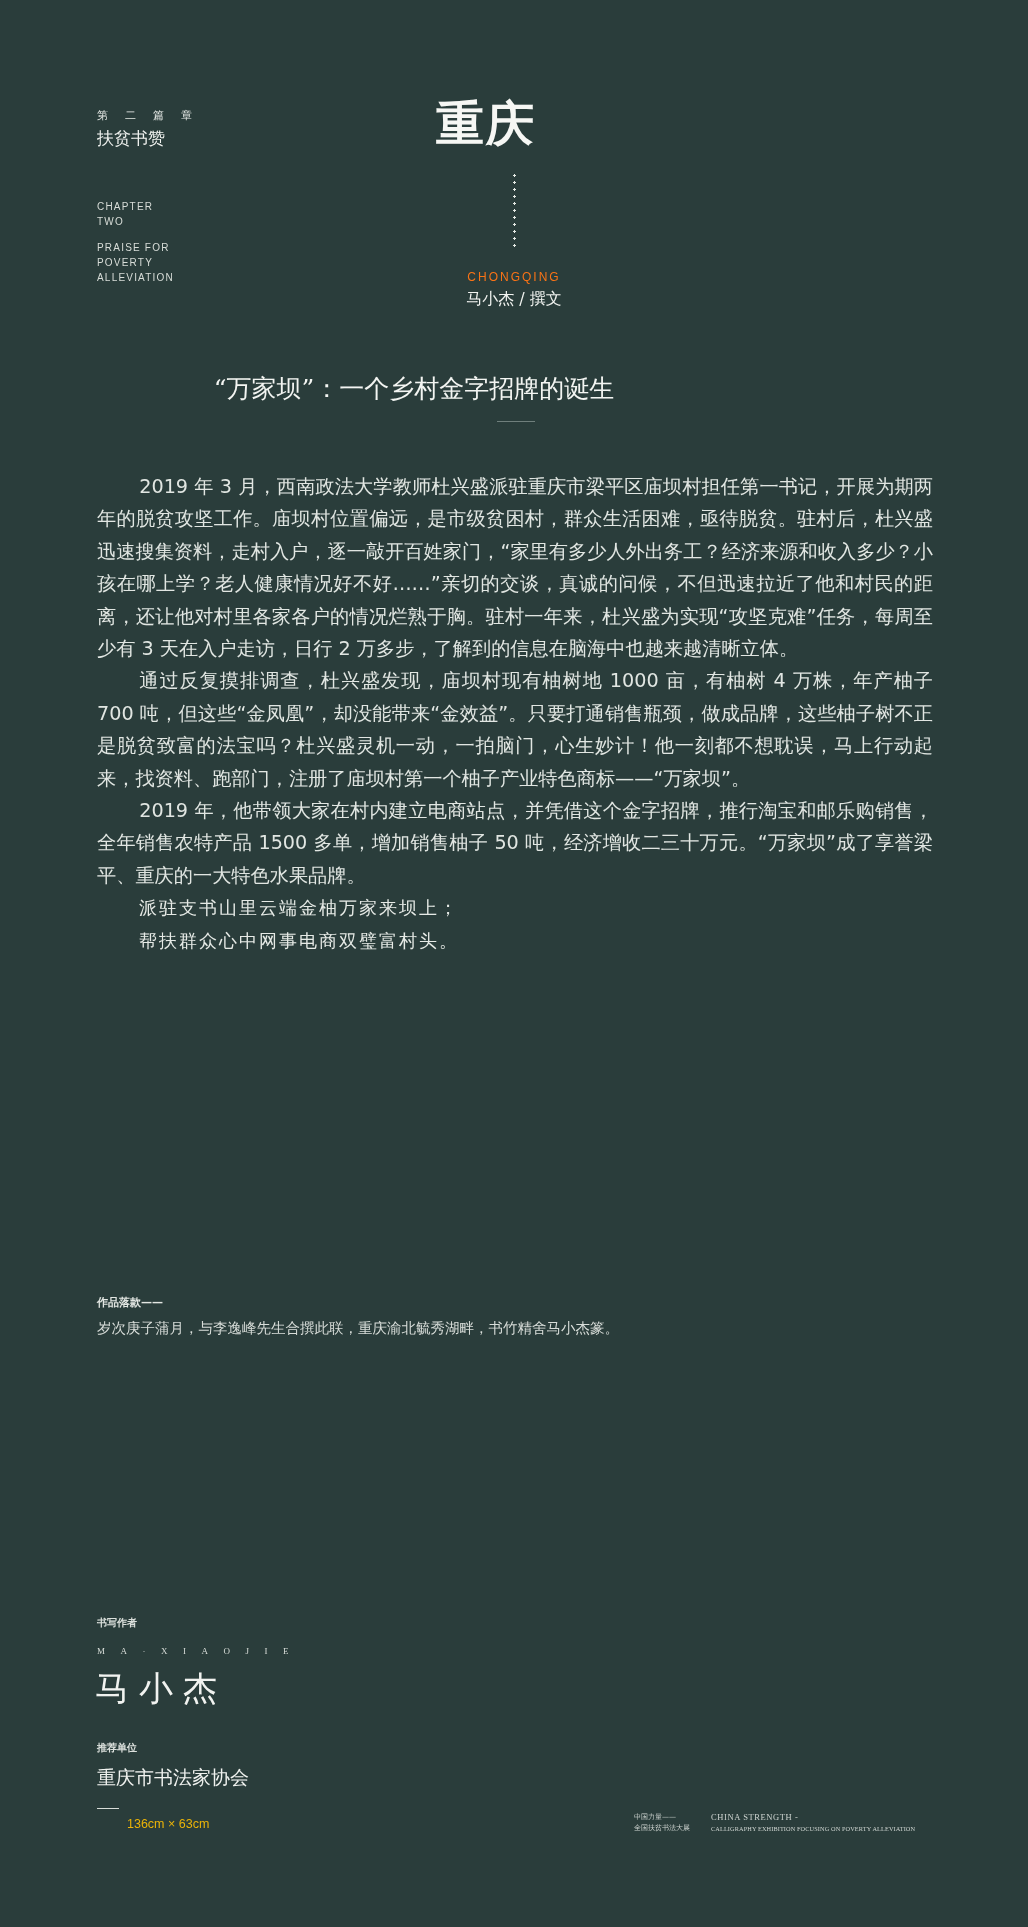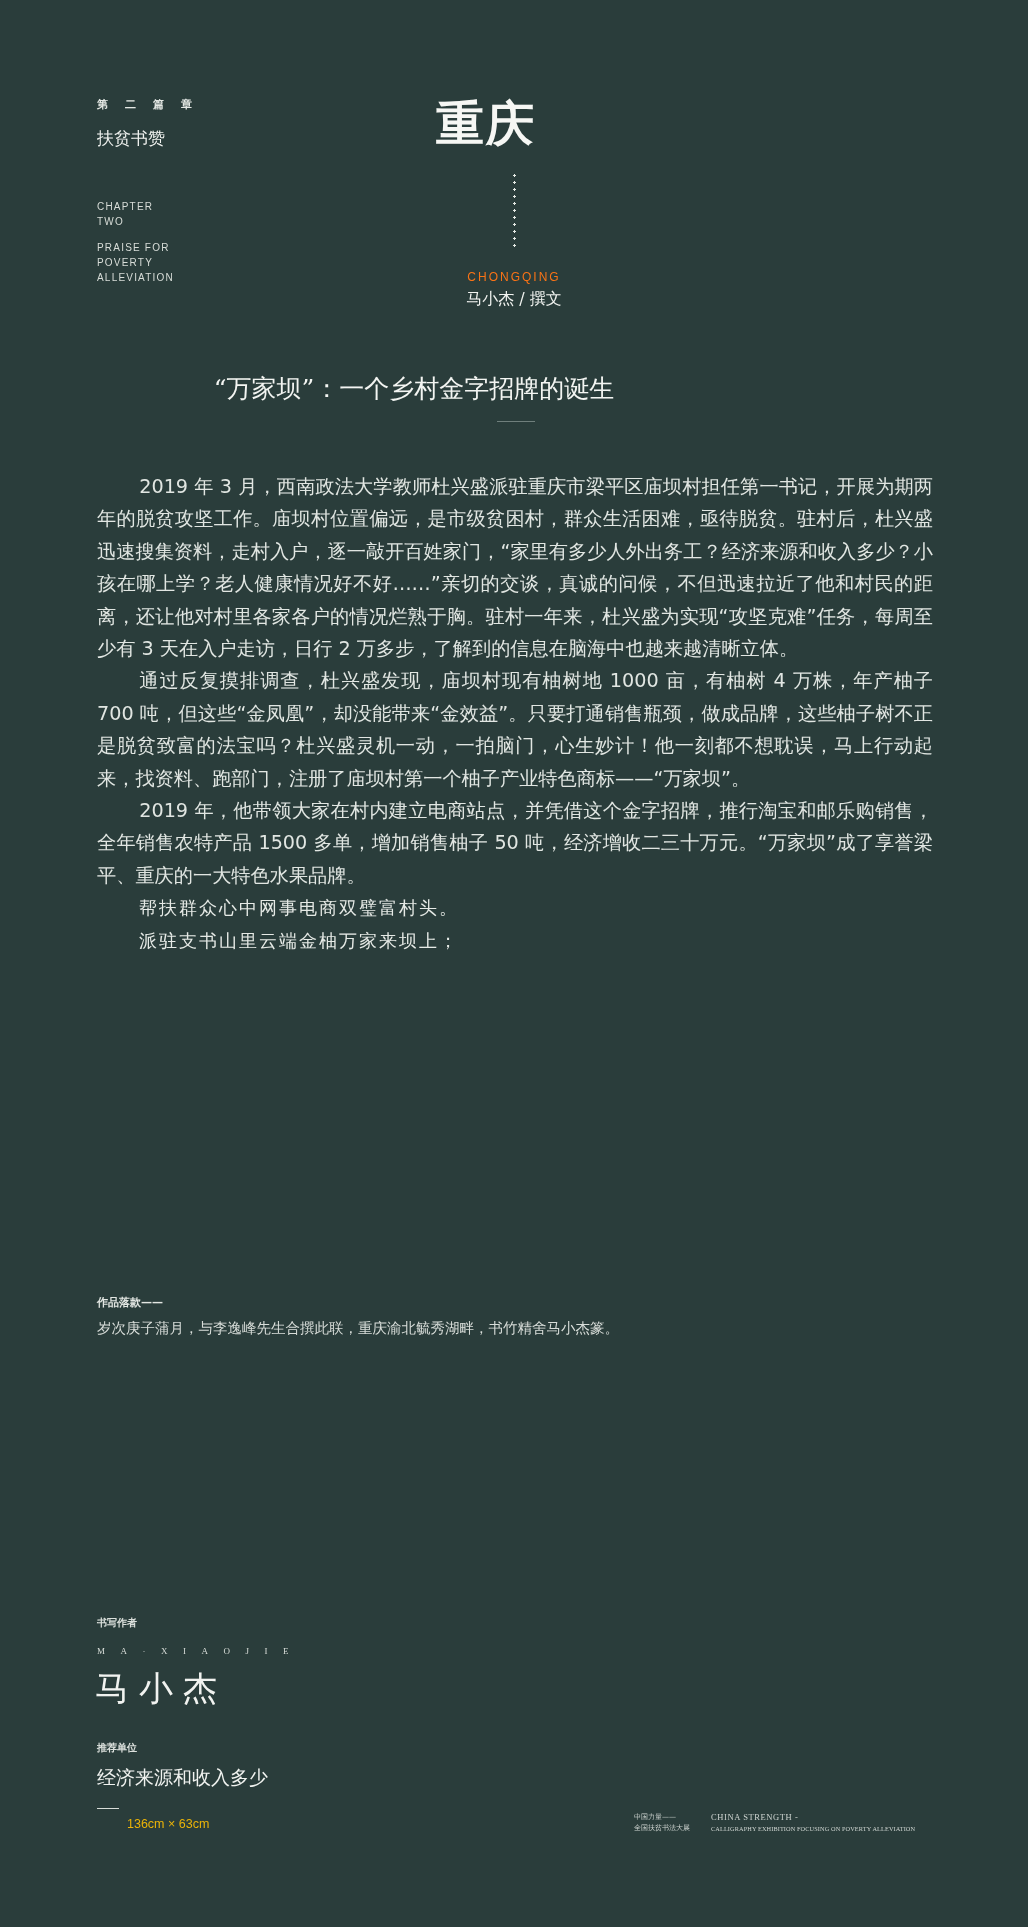--- a/index.html
+++ b/index.html
@@ -11,25 +11,25 @@
     }
     body {
       position: relative;
       color: #e9ece8;
       font-family: "DejaVu Sans", "Liberation Sans", sans-serif;
     }
     .abs { position: absolute; }
 
     
     .chapter-cn {
-      left: 97px; top: 97px;
+      left: 97px; top: 108px;
       font-size: 11px;
       letter-spacing: 17px;
       color: #e4e8e4;
-      font-weight: bold;
+      font-weight: normal;
     }
     .chapter-title {
       left: 97px; top: 127px;
       font-family: "DejaVu Serif", "Liberation Serif", serif;
       font-size: 17px;
       color: #f1f3f0;
     }
     .chapter-en {
       left: 97px; top: 199px;
       font-family: "Liberation Sans", sans-serif;
@@ -212,33 +212,33 @@
 <div class="abs author-line">马小杰 / 撰文</div>
 
 <div class="abs article-title">“万家坝”：一个乡村金字招牌的诞生</div>
 <div class="abs title-rule"></div>
 
 <div class="abs body-text">
   <p>2019 年 3 月，西南政法大学教师杜兴盛派驻重庆市梁平区庙坝村担任第一书记，开展为期两年的脱贫攻坚工作。庙坝村位置偏远，是市级贫困村，群众生活困难，亟待脱贫。驻村后，杜兴盛迅速搜集资料，走村入户，逐一敲开百姓家门，“家里有多少人外出务工？经济来源和收入多少？小孩在哪上学？老人健康情况好不好……”亲切的交谈，真诚的问候，不但迅速拉近了他和村民的距离，还让他对村里各家各户的情况烂熟于胸。驻村一年来，杜兴盛为实现“攻坚克难”任务，每周至少有 3 天在入户走访，日行 2 万多步，了解到的信息在脑海中也越来越清晰立体。</p>
   <p>通过反复摸排调查，杜兴盛发现，庙坝村现有柚树地 1000 亩，有柚树 4 万株，年产柚子 700 吨，但这些“金凤凰”，却没能带来“金效益”。只要打通销售瓶颈，做成品牌，这些柚子树不正是脱贫致富的法宝吗？杜兴盛灵机一动，一拍脑门，心生妙计！他一刻都不想耽误，马上行动起来，找资料、跑部门，注册了庙坝村第一个柚子产业特色商标——“万家坝”。</p>
   <p>2019 年，他带领大家在村内建立电商站点，并凭借这个金字招牌，推行淘宝和邮乐购销售，全年销售农特产品 1500 多单，增加销售柚子 50 吨，经济增收二三十万元。“万家坝”成了享誉梁平、重庆的一大特色水果品牌。</p>
   <div class="couplet">
+    <div class="couplet-line">派驻支书山里云端金柚万家来坝上；</div>
     <div class="couplet-line">帮扶群众心中网事电商双璧富村头。</div>
-    <div class="couplet-line">派驻支书山里云端金柚万家来坝上；</div>
   </div>
 </div>
 
 <div class="abs inscription-label">作品落款——</div>
 <div class="abs inscription-text">岁次庚子蒲月，与李逸峰先生合撰此联，重庆渝北毓秀湖畔，书竹精舍马小杰篆。</div>
 
 <div class="abs writer-label">书写作者</div>
 <div class="abs writer-pinyin">MA·XIAOJIE</div>
 <div class="abs writer-name">马小杰</div>
 <div class="abs rec-label">推荐单位</div>
-<div class="abs rec-name">经济来源和收入多少</div>
+<div class="abs rec-name">重庆市书法家协会</div>
 <div class="abs rec-rule"></div>
 <div class="abs size-text">136cm × 63cm</div>
 
 <div class="abs brand-cn">
   <div>中国力量——</div>
   <div>全国扶贫书法大展</div>
 </div>
 <div class="abs brand-en">
   <span class="l1">CHINA STRENGTH -</span>
   <span class="l2">CALLIGRAPHY EXHIBITION FOCUSING ON POVERTY ALLEVIATION</span>

